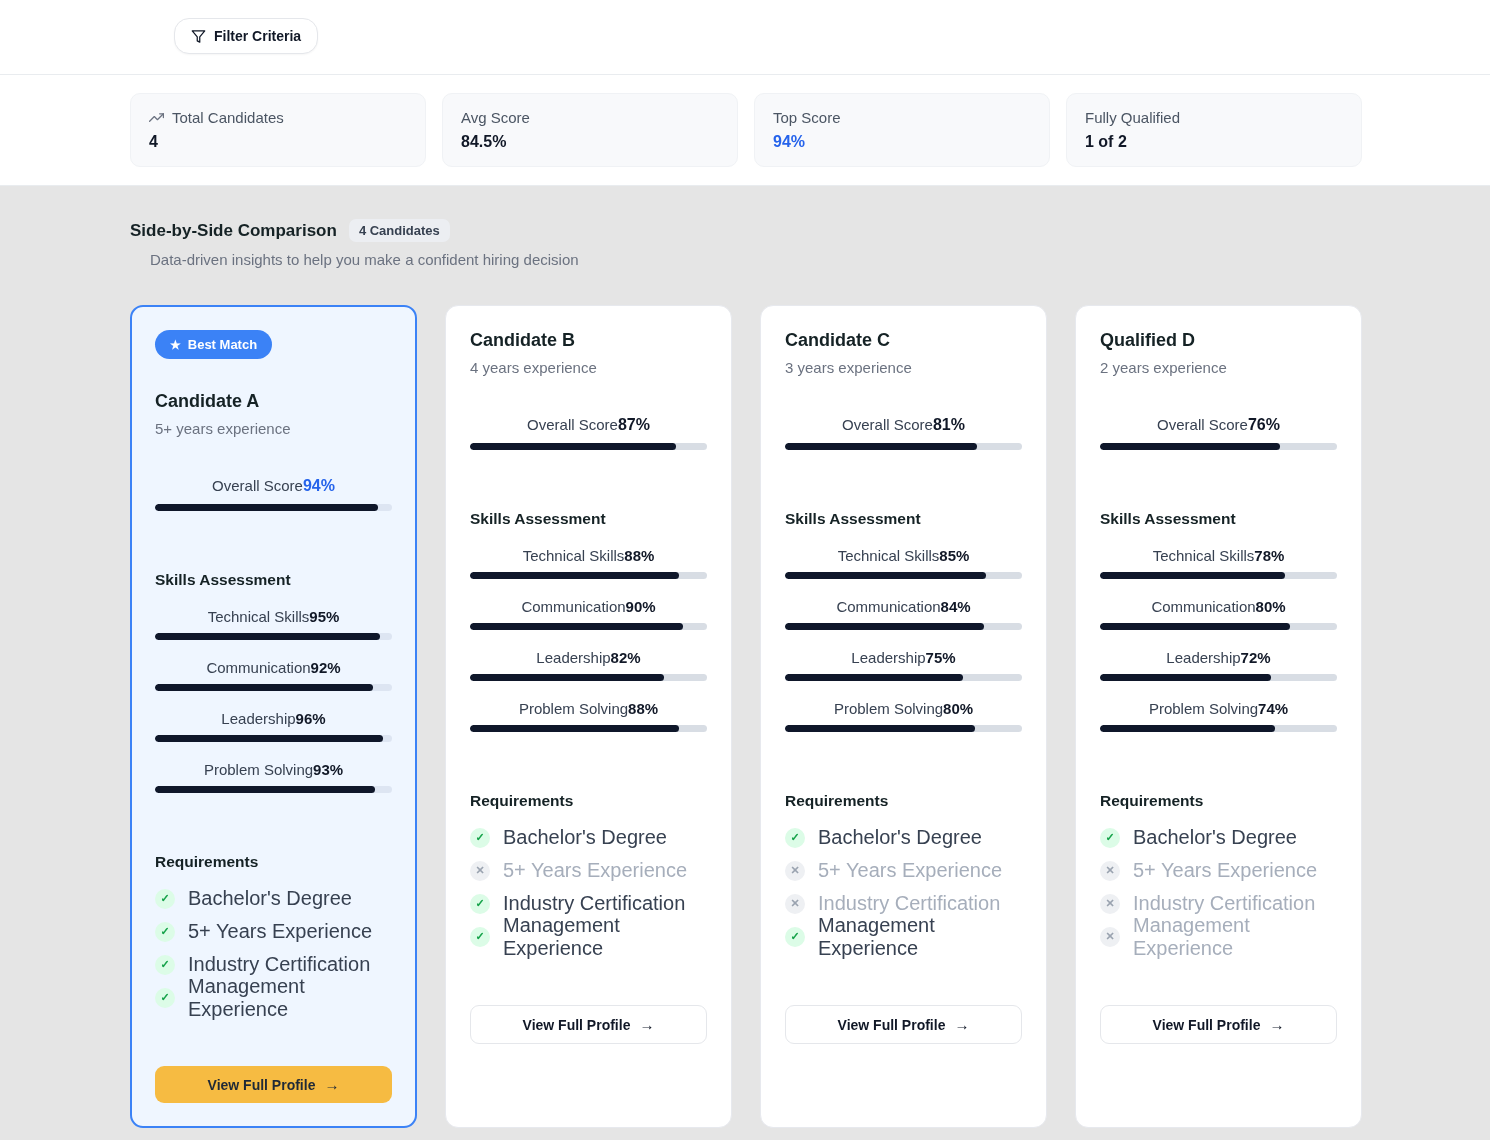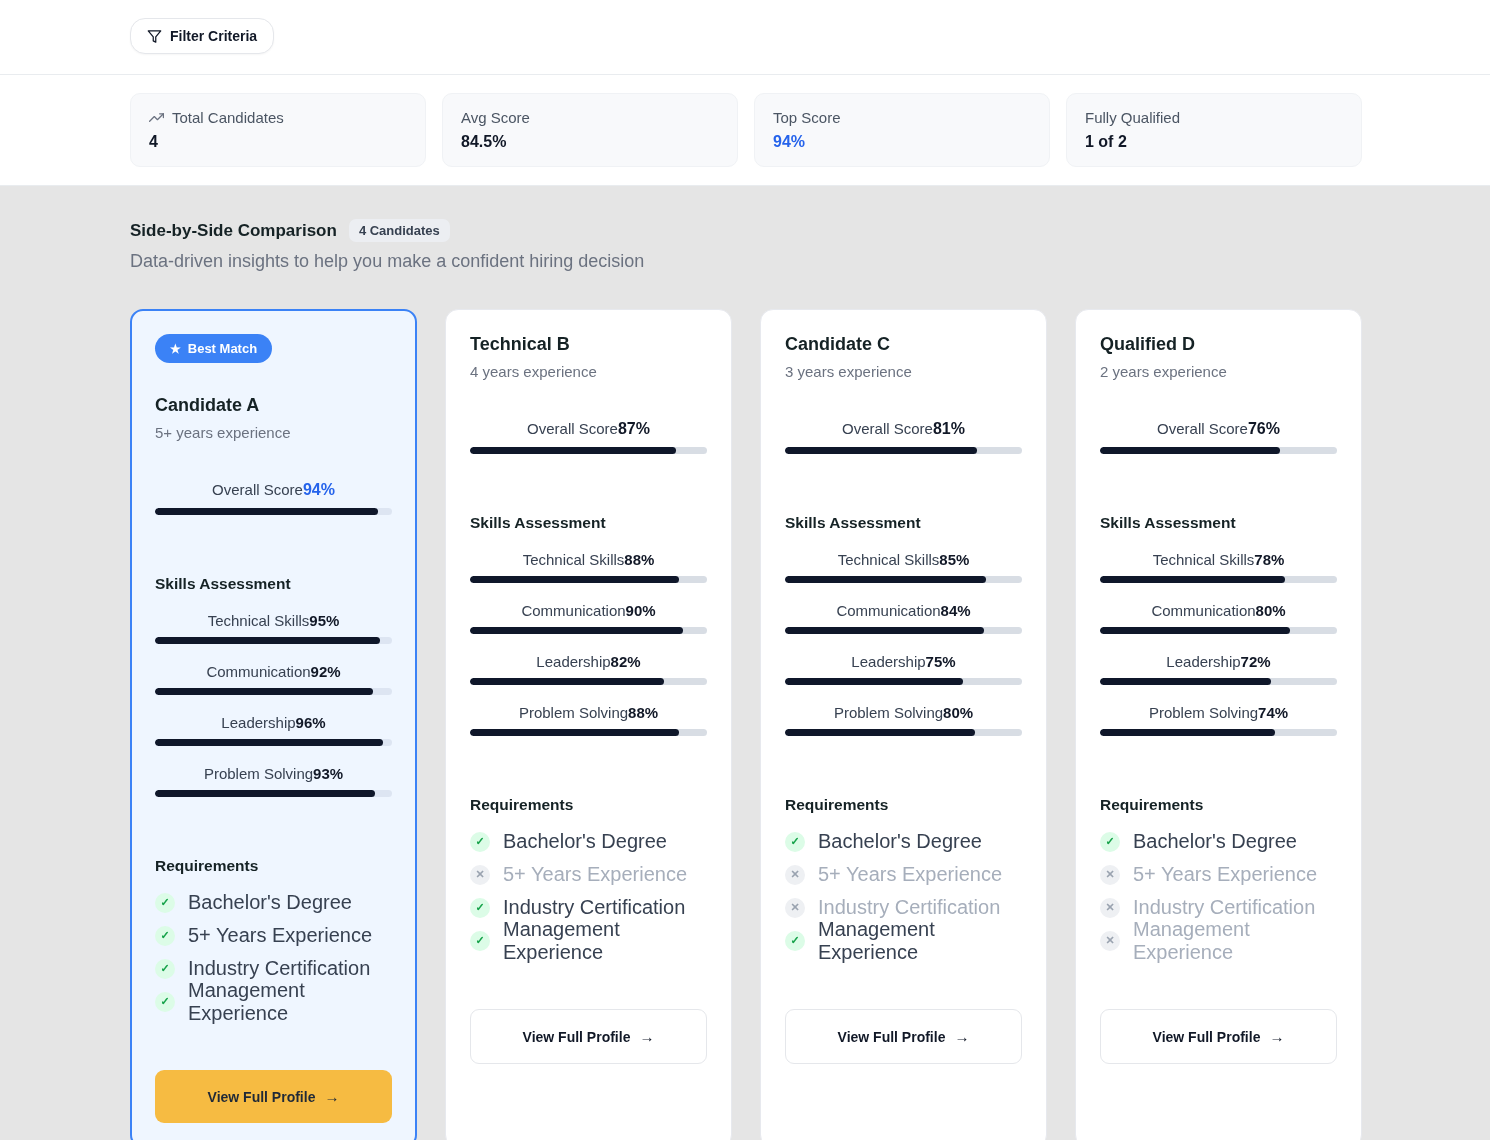--- a/index.html
+++ b/index.html
@@ -7,40 +7,40 @@
     font-family:"Liberation Sans", sans-serif; color:#1f2937; }
 
   
   .topbar { display:flex; justify-content:space-between; align-items:flex-start;
     padding:14px 128px 20px 130px; background:#fff; border-bottom:1px solid #e9ecef; }
   .topbar h1 { font-size:24px; font-weight:700; color:#152225; letter-spacing:-0.2px; }
   .topbar p { margin-top:7px; font-size:15px; color:#6b7280; }
   .filter-btn { display:flex; align-items:center; gap:8px; margin-top:4px;
     background:#fff; border:1px solid #e5e7eb; border-radius:15px; padding:9px 16px;
     font-size:14px; font-weight:600; color:#111827; cursor:pointer;
-    box-shadow:0 1px 2px rgba(0,0,0,0.04); font-family:inherit; }
+    box-shadow:0 1px 2px rgba(0,0,0,0.04); font-family:inherit;margin-left:44px; }
   .filter-btn svg { display:block; }
 
   
   .stats { display:grid; grid-template-columns:repeat(4,1fr); gap:16px;
     padding:18px 128px 18px 130px; background:#fff; border-bottom:1px solid #e9ecef; }
   .stat-card { background:#f8f9fb; border:1px solid #f0f2f5; border-radius:10px;
     padding:15px 18px; }
   .stat-label { display:flex; align-items:center; gap:8px; font-size:15px; color:#4b5563; }
   .stat-label svg { display:block; color:#6b7280; }
   .stat-value { margin-top:7px; font-size:16px; font-weight:700; color:#111827; }
   .stat-value.accent { color:var(--accent,#2563eb); }
 
   
   .comparison { background:#e5e5e5; padding:33px 128px 28px 130px; min-height:925px; }
   .cmp-head { display:flex; align-items:center; gap:12px; }
   .cmp-title { font-size:17px; font-weight:700; color:#152225; }
   .cmp-badge { background:#eceef2; color:#374151; font-size:13px; font-weight:600;
     padding:4px 10px; border-radius:7px; }
-  .cmp-sub { margin-top:9px; font-size:18px; color:#6b7280; }
+  .cmp-sub { margin-top:9px; font-size:15px; color:#6b7280;margin-left:20px; }
 
   .cards { margin-top:37px; display:grid; grid-template-columns:repeat(4,1fr); gap:28px;
     align-items:stretch; }
   .card { background:#fff; border:1px solid #e7e9ee; border-radius:13px; padding:24px;
     display:flex; flex-direction:column; }
   .card.best { background:#eff6ff; border:2px solid var(--accent-border,#3b82f6); padding:23px; }
 
   .best-badge { display:inline-flex; align-items:center; gap:7px; align-self:flex-start;
     background:var(--accent-border,#3b82f6); color:#fff; font-size:13px; font-weight:700;
     border-radius:999px; padding:7px 15px; margin-bottom:32px; }
@@ -69,21 +69,21 @@
   .reqs { list-style:none; margin-top:17px; }
   .reqs li { display:flex; align-items:center; gap:13px; margin-bottom:12px; height:21px; }
   .req-ico { width:20px; height:20px; border-radius:50%; flex:0 0 20px;
     display:flex; align-items:center; justify-content:center; font-size:11px; font-weight:700; }
   .req.met  .req-ico { background:#dcfce7; color:var(--success,#16a34a); }
   .req.unmet .req-ico { background:#eef0f3; color:#9aa3b0; }
   .req .req-lbl { font-size:20px; color:#374151; }
   .req.unmet .req-lbl { color:#a6aebb; }
 
   .profile-btn { margin-top:46px; width:100%; display:flex; align-items:center;
-    justify-content:center; gap:9px; padding:18px 0; border-radius:9px;
+    justify-content:center; gap:9px; padding:10px 0; border-radius:9px;
     background:#fff; border:1px solid #e5e7eb; font-size:14px; font-weight:700;
     color:#111827; cursor:pointer; font-family:inherit; }
   .profile-btn .arrow { font-size:15px; }
   .card.best .profile-btn { background:var(--warn,#f6bb42); border:none; color:#1f2937; }
 </style>
 </head>
 <body>
 
 <header class="topbar">
   <button class="filter-btn">
@@ -227,21 +227,21 @@
 </ul>
 
     <button class="profile-btn">
       <span class="btn-lbl">View Full Profile</span>
       <span class="arrow">→</span>
     </button>
   </div>
 
   <div class="card">
 
-    <div class="cand-name">Technical B</div>
+    <div class="cand-name">Candidate B</div>
     <div class="cand-exp">4 years experience</div>
 
     <div class="overall">
       <div class="row-lv">
         <span class="lbl">Overall Score</span>
         <span class="val">87%</span>
       </div>
       <div class="bar">
             <i style="width: 87%;"></i>
           </div>

